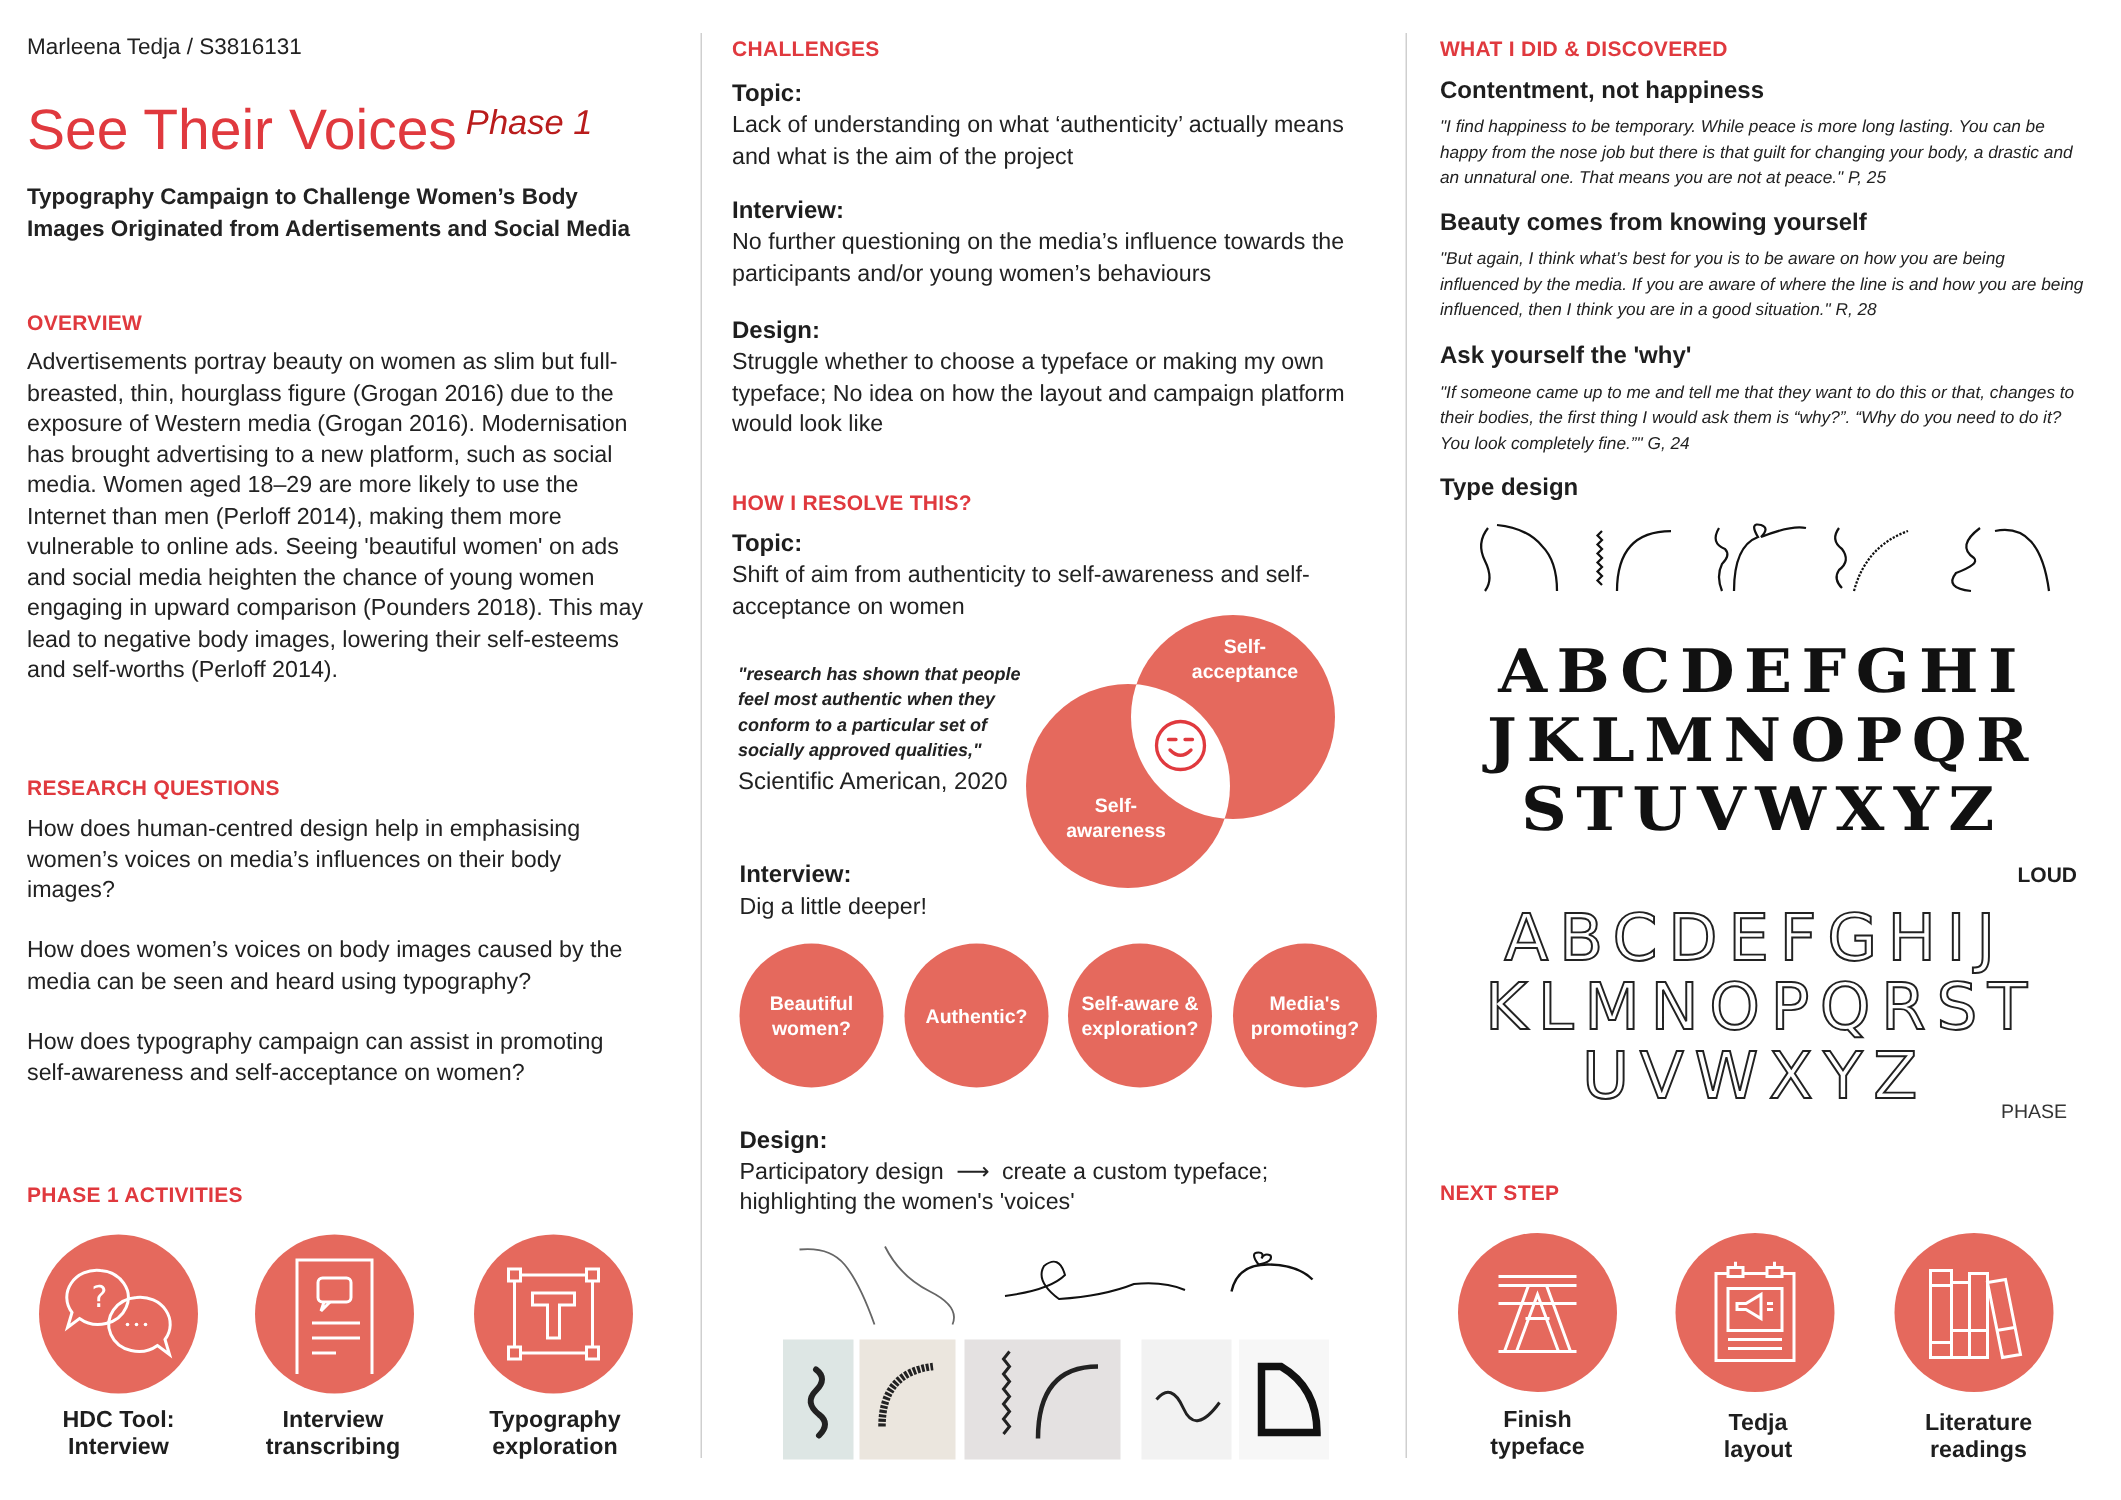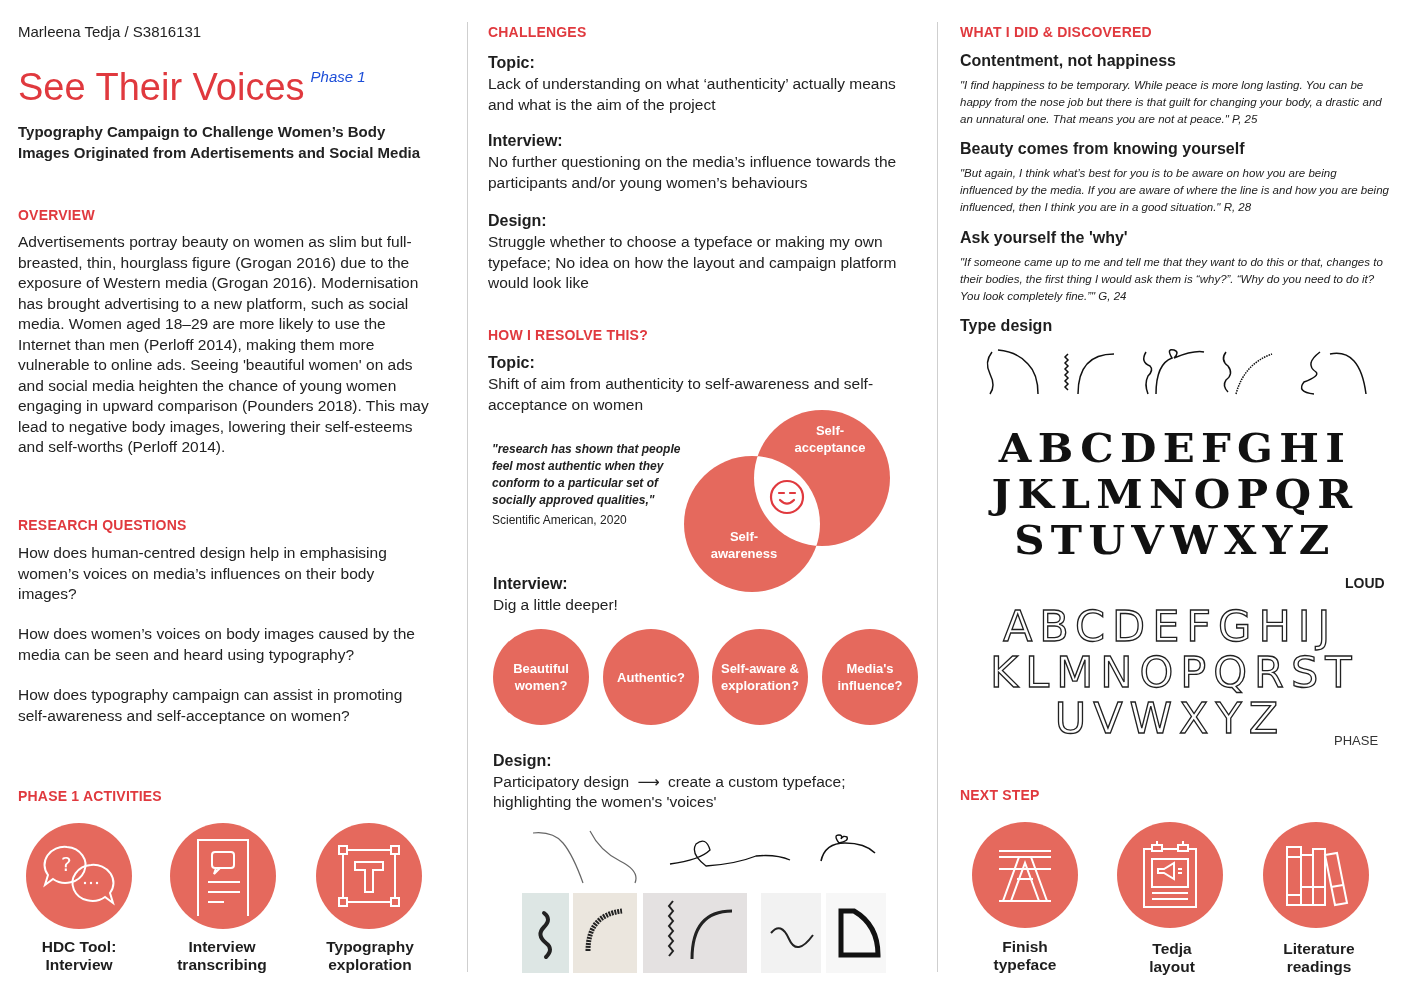--- a/index.html
+++ b/index.html
@@ -7,21 +7,21 @@
   body { font-family: "Liberation Sans", "DejaVu Sans", sans-serif; color: #1e1e1e; position: relative; }
   .col { position: absolute; top: 0; height: 712px; }
   .col1 { left: 18px; width: 430px; }
   .col2 { left: 488px; width: 440px; }
   .col3 { left: 960px; width: 430px; }
   .divider { position: absolute; top: 22px; width: 1px; height: 950px; background: #cfcfcf; }
   .red-head { color: #e0393e; font-weight: bold; font-size: 14px; letter-spacing: 0.2px; position: absolute; }
   .abs { position: absolute; }
   .author { top: 23px; font-size: 15px; color: #222; }
   .title { top: 66px; font-size: 38px; color: #e0393e; font-weight: 500; white-space: nowrap; }
-  .title sup { font-size: 15px; color: #1d4ed8; font-style: italic; font-weight: normal; vertical-align: top; position: relative; top: 2px; margin-left: 6px; }
+  .title sup { font-size: 23px; color: #b91c1c; font-style: italic; font-weight: normal; vertical-align: top; position: relative; top: 2px; margin-left: 6px; }
   .subtitle { top: 121px; font-size: 15px; font-weight: bold; line-height: 21px; width: 420px; color: #222; }
   .body-text { font-size: 15.5px; line-height: 20.5px; color: #222; }
   .label-b { font-weight: bold; font-size: 16px; color: #1e1e1e; }
   .quote-i { font-style: italic; font-size: 11.5px; line-height: 17px; color: #222; }
   .disc-head { font-weight: bold; font-size: 16px; color: #1e1e1e; }
   .circle { position: absolute; border-radius: 50%; background: #e5695d; display: flex; align-items: center; justify-content: center; color: #fff; text-align: center; }
   .q-circle { width: 96px; height: 96px; font-size: 13px; font-weight: bold; line-height: 17px; top: 629px; }
   .icon-circle { width: 106px; height: 106px; }
   .act-label { position: absolute; font-weight: bold; font-size: 15.5px; line-height: 18px; text-align: center; color: #1e1e1e; width: 140px; }
   .sketch { position: absolute; }
@@ -105,21 +105,21 @@
   <div class="abs body-text" style="top:152px; width:440px;">No further questioning on the media’s influence towards the participants and/or young women’s behaviours</div>
 
   <div class="abs label-b" style="top:212px;">Design:</div>
   <div class="abs body-text" style="top:232px; width:430px;">Struggle whether to choose a typeface or making my own typeface; No idea on how the layout and campaign platform would look like</div>
 
   <div class="red-head" style="top:327px;">HOW I RESOLVE THIS?</div>
   <div class="abs label-b" style="top:354px;">Topic:</div>
   <div class="abs body-text" style="top:374px; width:420px;">Shift of aim from authenticity to self-awareness and self-acceptance on women</div>
 
   <div class="abs quote-i" style="top:441px; left:4px; width:200px; font-size:12px; font-weight:bold; color:#222;">"research has shown that people feel most authentic when they conform to a particular set of socially approved qualities,"</div>
-  <div class="abs" style="top:513px; left:4px; font-size:12px; color:#222;">Scientific American, 2020</div>
+  <div class="abs" style="top:513px; left:4px; font-size:16px; color:#222;">Scientific American, 2020</div>
 
   <div class="abs" style="left:196px; top:410px; width:210px; height:182px;">
     <svg width="210" height="182" viewBox="0 0 210 182">
       <defs>
         <clipPath id="clipTop">
             <circle cx="138" cy="68" r="68"></circle>
           </clipPath>
       </defs>
       <circle cx="138" cy="68" r="68" fill="#e5695d"></circle>
       <circle cx="68" cy="114" r="68" fill="#e5695d"></circle>
@@ -156,21 +156,21 @@
   </div>
   <div class="circle q-circle" style="left:224px;">
     <div>
         <div>Self-aware &amp;</div>
         <div>exploration?</div>
       </div>
   </div>
   <div class="circle q-circle" style="left:334px;">
     <div>
         <div>Media's</div>
-        <div>influence?</div>
+        <div>promoting?</div>
       </div>
   </div>
 
   <div class="abs label-b" style="top:752px; left:5px;">Design:</div>
   <div class="abs body-text" style="top:772px; left:5px; white-space:nowrap;">
     <span>Participatory design</span>
     <span style="margin:0 4px;">⟶</span>
     <span>create a custom typeface;</span>
   </div>
   <div class="abs body-text" style="top:792px; left:5px;">highlighting the women's 'voices'</div>

